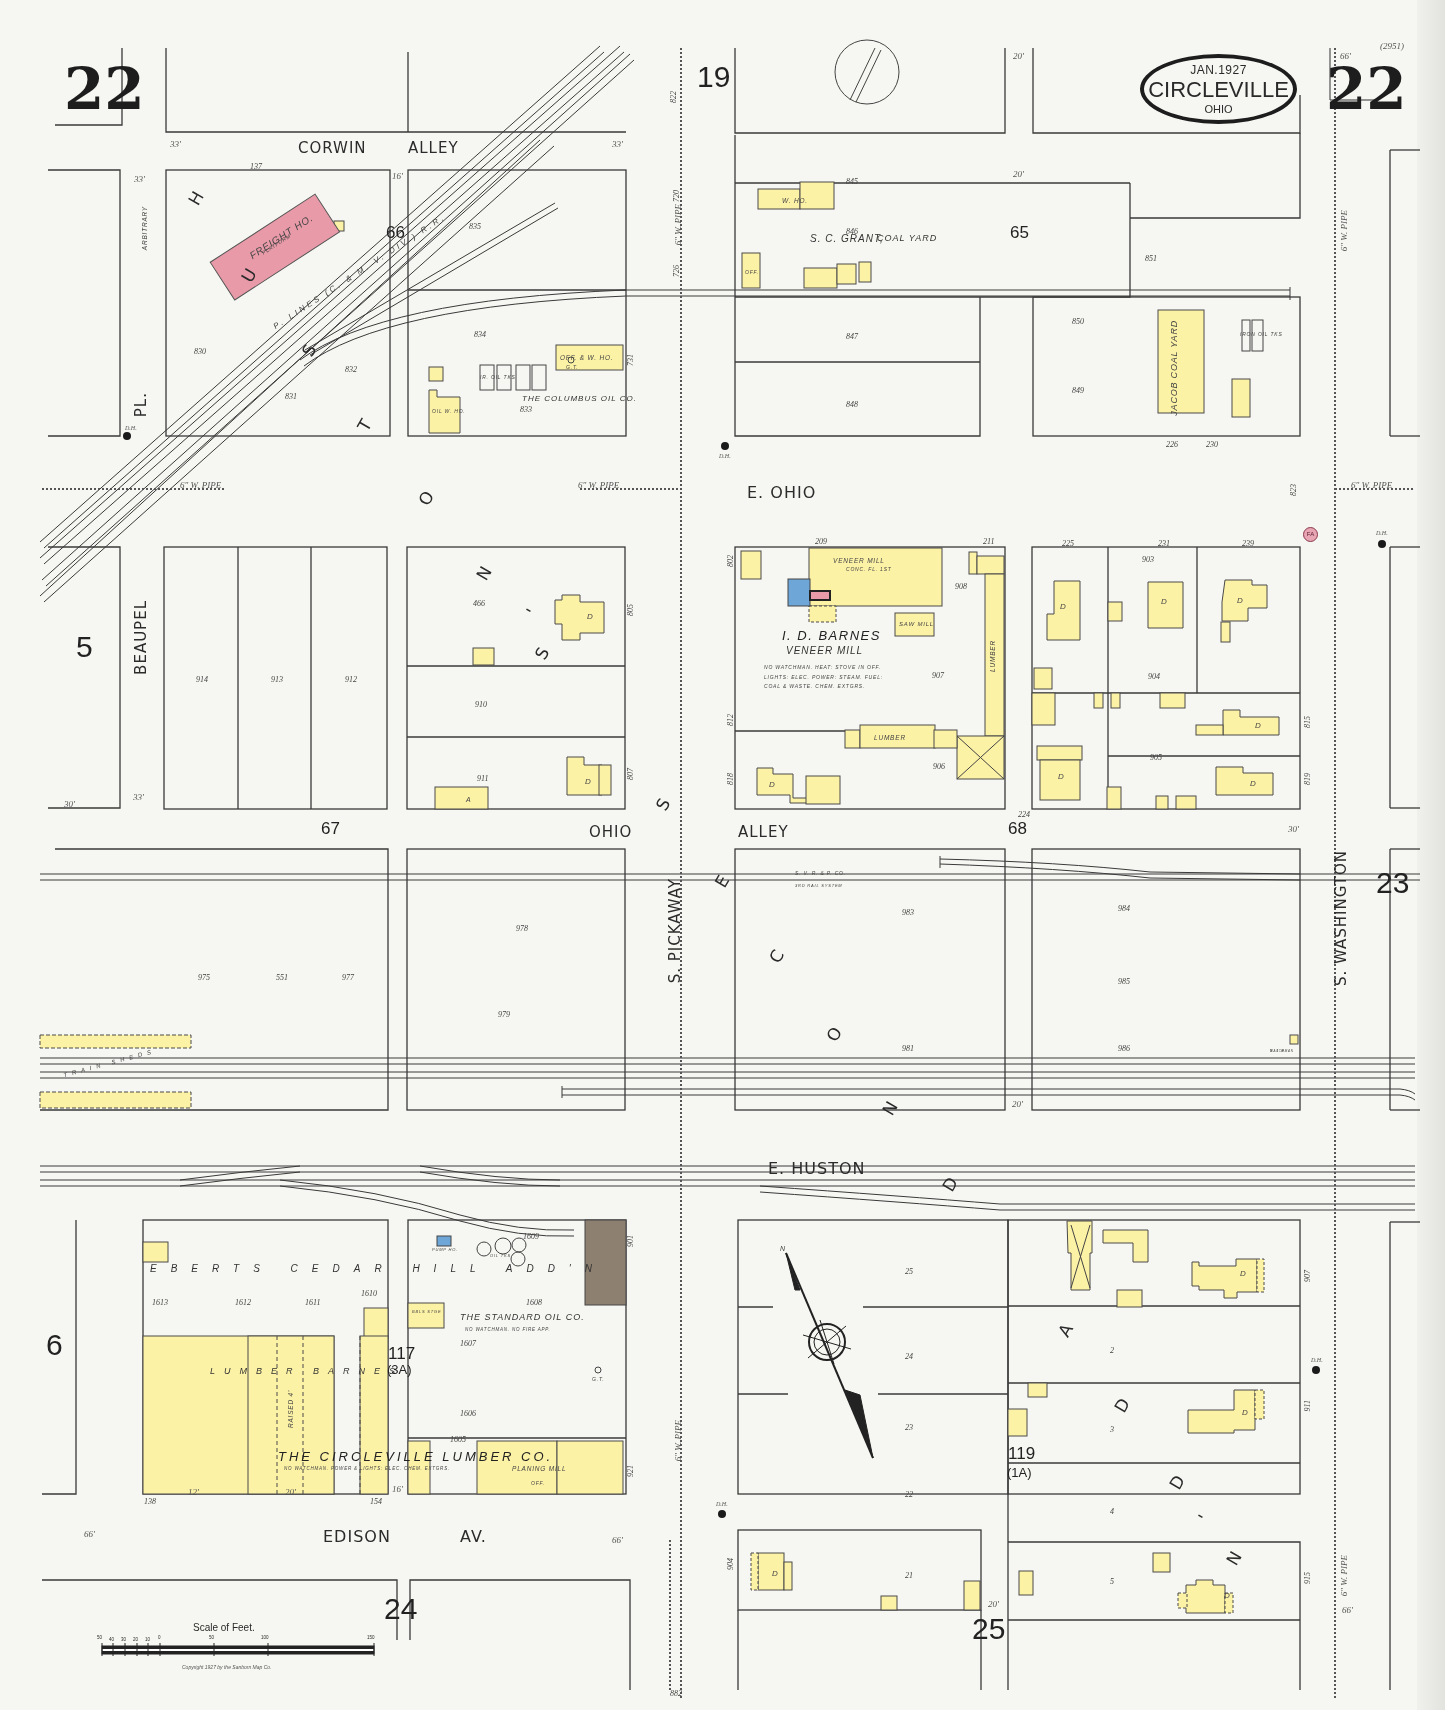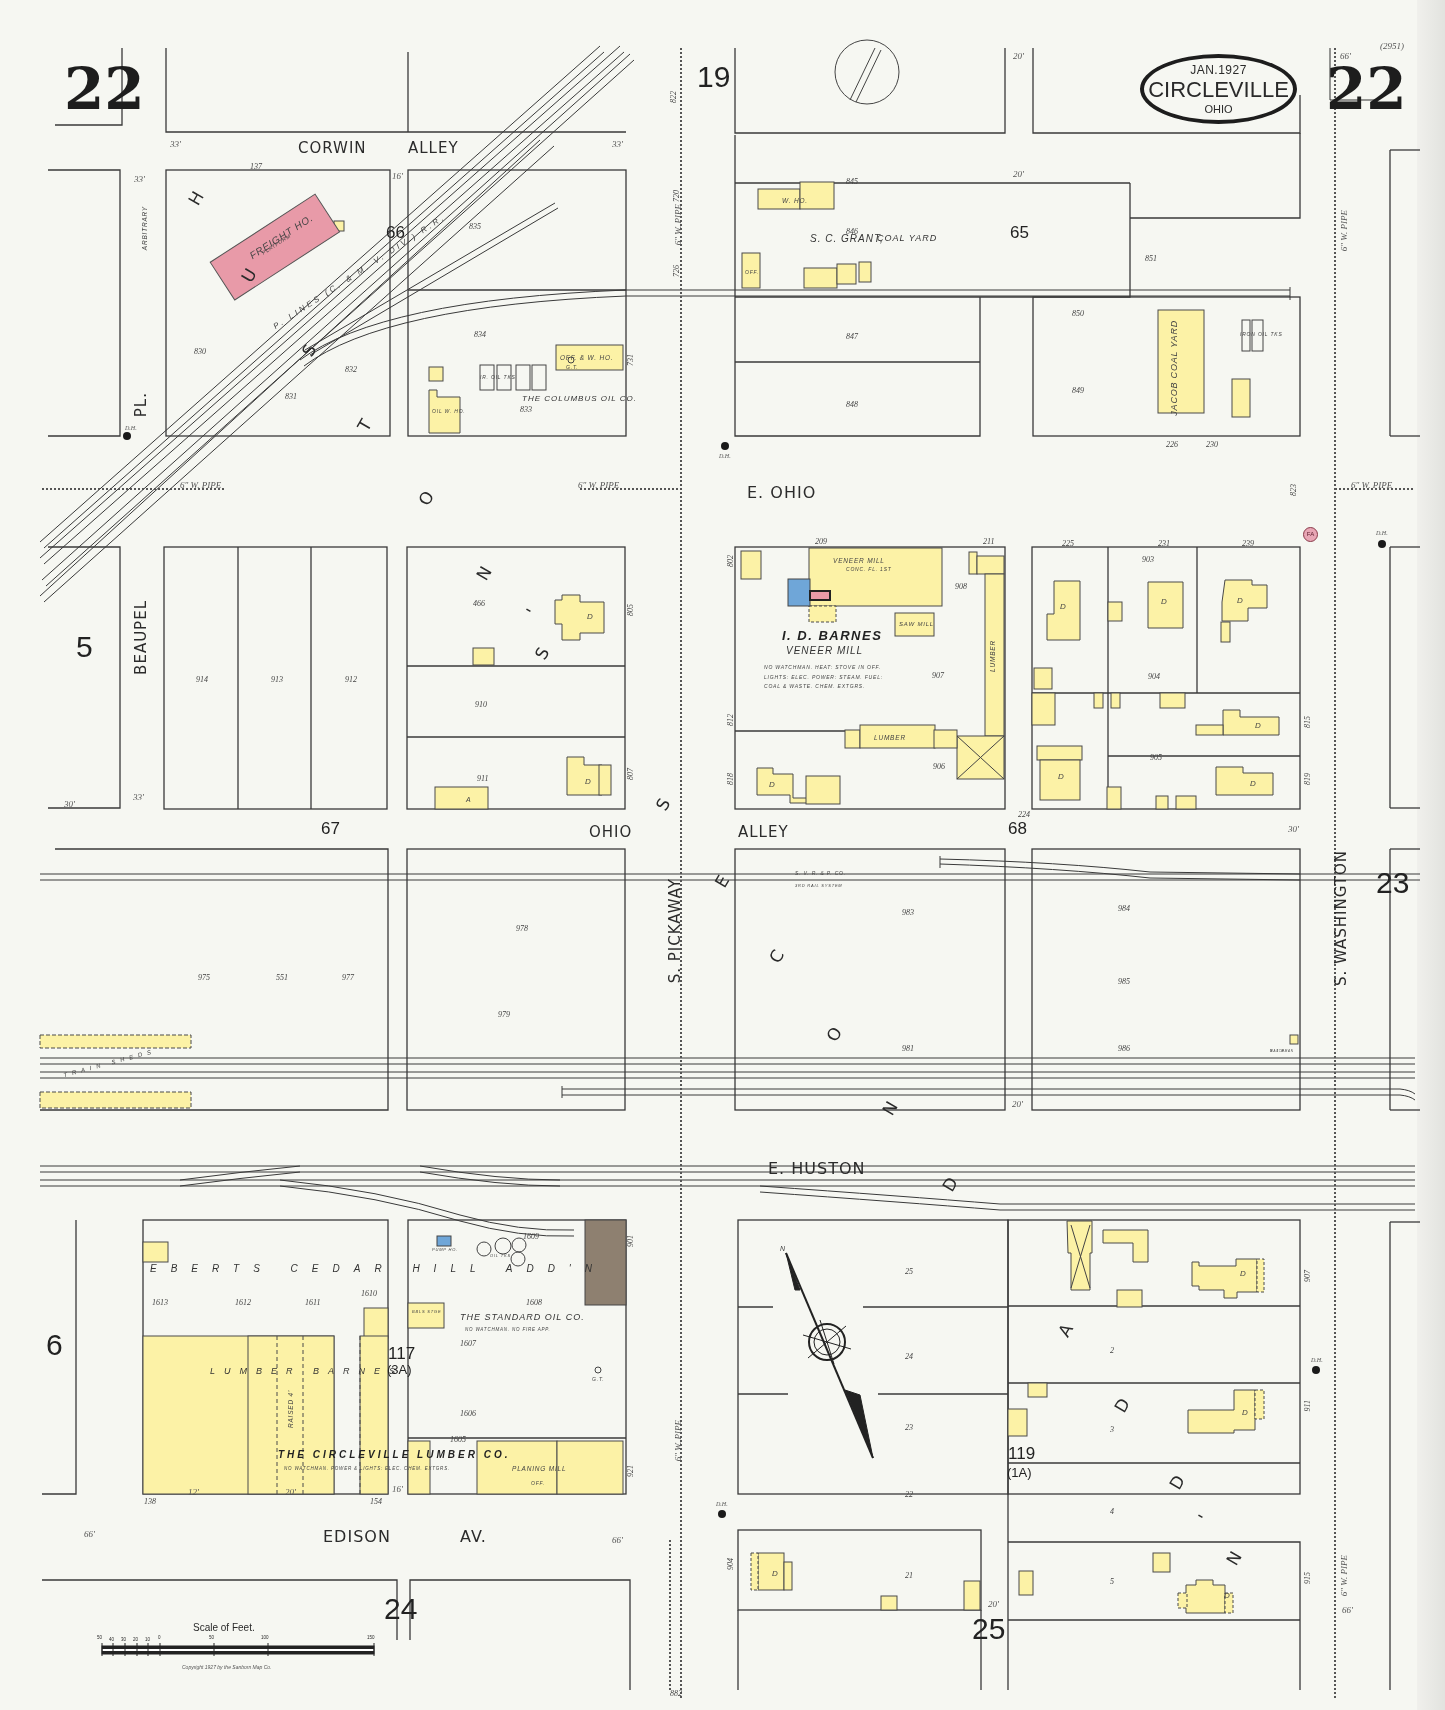--- a/index.html
+++ b/index.html
@@ -358,21 +358,21 @@
   <div class="lbl note" style="left:560px;top:355px;">OFF. &amp; W. HO.</div>
   <div class="lbl note" style="left:432px;top:409px;font-size:5px;">OIL W. HO.</div>
   <div class="lbl note" style="left:480px;top:375px;font-size:5px;">IR. OIL TKS</div>
   <div class="lbl owner" style="left:810px;top:234px;">S. C. GRANT,</div>
   <div class="lbl owner" style="left:877px;top:234px;font-size:9px;">COAL YARD</div>
   <div class="lbl note" style="left:782px;top:198px;">W. HO.</div>
   <div class="lbl note" style="left:745px;top:270px;font-size:5px;">OFF.</div>
   <div class="lbl note street-v" style="left:1170px;top:320px;font-size:9px;">JACOB COAL YARD</div>
   <div class="lbl note" style="left:1240px;top:332px;font-size:5px;">IRON OIL TKS</div>
 
-  <div class="lbl owner-lg" style="left:782px;top:629px;font-weight:bold;">I. D. BARNES</div>
+  <div class="lbl owner-lg" style="left:782px;top:629px;">I. D. BARNES</div>
   <div class="lbl owner" style="left:786px;top:646px;">VENEER MILL</div>
   <div class="lbl note" style="left:833px;top:558px;">VENEER MILL</div>
   <div class="lbl note" style="left:846px;top:567px;font-size:5px;">CONC. FL. 1ST</div>
   <div class="lbl note" style="left:764px;top:665px;font-size:5px;">NO WATCHMAN. HEAT: STOVE IN OFF.</div>
   <div class="lbl note" style="left:764px;top:675px;font-size:5px;">LIGHTS: ELEC. POWER: STEAM. FUEL:</div>
   <div class="lbl note" style="left:764px;top:684px;font-size:5px;">COAL &amp; WASTE. CHEM. EXTGRS.</div>
   <div class="lbl note" style="left:899px;top:621px;font-size:6px;">SAW MILL</div>
   <div class="lbl note" style="left:874px;top:735px;">LUMBER</div>
   <div class="lbl note street-v" style="left:990px;top:640px;">LUMBER</div>
 
@@ -383,40 +383,40 @@
   <div class="lbl note" style="left:1270px;top:1050px;font-size:3px;">N. &amp; W.</div>
 
   <div class="lbl addn" style="left:150px;top:1264px;">EBERTS CEDAR HILL ADD'N</div>
   <div class="lbl owner" style="left:460px;top:1313px;font-size:9px;">THE STANDARD OIL CO.</div>
   <div class="lbl note" style="left:465px;top:1328px;font-size:4.5px;">NO WATCHMAN. NO FIRE APP.</div>
   <div class="lbl note" style="left:432px;top:1248px;font-size:4px;">PUMP HO.</div>
   <div class="lbl note" style="left:490px;top:1254px;font-size:4px;">OIL TKS</div>
   <div class="lbl note" style="left:412px;top:1310px;font-size:4px;">BBLS STGE</div>
   <div class="lbl owner" style="left:210px;top:1367px;letter-spacing:9px;font-size:9px;">LUMBER BARNES</div>
   <div class="lbl note street-v" style="left:288px;top:1390px;">RAISED 4'</div>
-  <div class="lbl owner-lg" style="left:278px;top:1450px;font-size:10px;letter-spacing:3px;font-weight:bold;">THE CIRCLEVILLE LUMBER CO.</div>
+  <div class="lbl owner-lg" style="left:278px;top:1450px;font-size:13px;letter-spacing:3px;">THE CIRCLEVILLE LUMBER CO.</div>
   <div class="lbl note" style="left:284px;top:1467px;font-size:4.5px;">NO WATCHMAN. POWER &amp; LIGHTS: ELEC. CHEM. EXTGRS.</div>
   <div class="lbl note" style="left:512px;top:1466px;">PLANING MILL</div>
   <div class="lbl note" style="left:531px;top:1481px;font-size:5px;">OFF.</div>
   <div class="lbl note" style="left:592px;top:1377px;font-size:5px;">G.T.</div>
   <div class="lbl note" style="left:566px;top:365px;font-size:5px;">G.T.</div>
 
   <div class="lbl lot" style="left:250px;top:163px;">137</div>
   <div class="lbl lot" style="left:194px;top:348px;">830</div>
   <div class="lbl lot" style="left:285px;top:393px;">831</div>
   <div class="lbl lot" style="left:345px;top:366px;">832</div>
   <div class="lbl lot" style="left:469px;top:223px;">835</div>
   <div class="lbl lot" style="left:474px;top:331px;">834</div>
   <div class="lbl lot" style="left:520px;top:406px;">833</div>
 
   <div class="lbl lot" style="left:846px;top:178px;">845</div>
   <div class="lbl lot" style="left:846px;top:228px;">846</div>
   <div class="lbl lot" style="left:846px;top:333px;">847</div>
   <div class="lbl lot" style="left:846px;top:401px;">848</div>
-  <div class="lbl lot" style="left:1072px;top:310px;">850</div>
+  <div class="lbl lot" style="left:1072px;top:318px;">850</div>
   <div class="lbl lot" style="left:1072px;top:387px;">849</div>
   <div class="lbl lot" style="left:1145px;top:255px;">851</div>
   <div class="lbl lot" style="left:1166px;top:441px;">226</div>
   <div class="lbl lot" style="left:1206px;top:441px;">230</div>
 
   <div class="lbl lot" style="left:196px;top:676px;">914</div>
   <div class="lbl lot" style="left:271px;top:676px;">913</div>
   <div class="lbl lot" style="left:345px;top:676px;">912</div>
   <div class="lbl lot" style="left:473px;top:600px;">466</div>
   <div class="lbl lot" style="left:475px;top:701px;">910</div>

